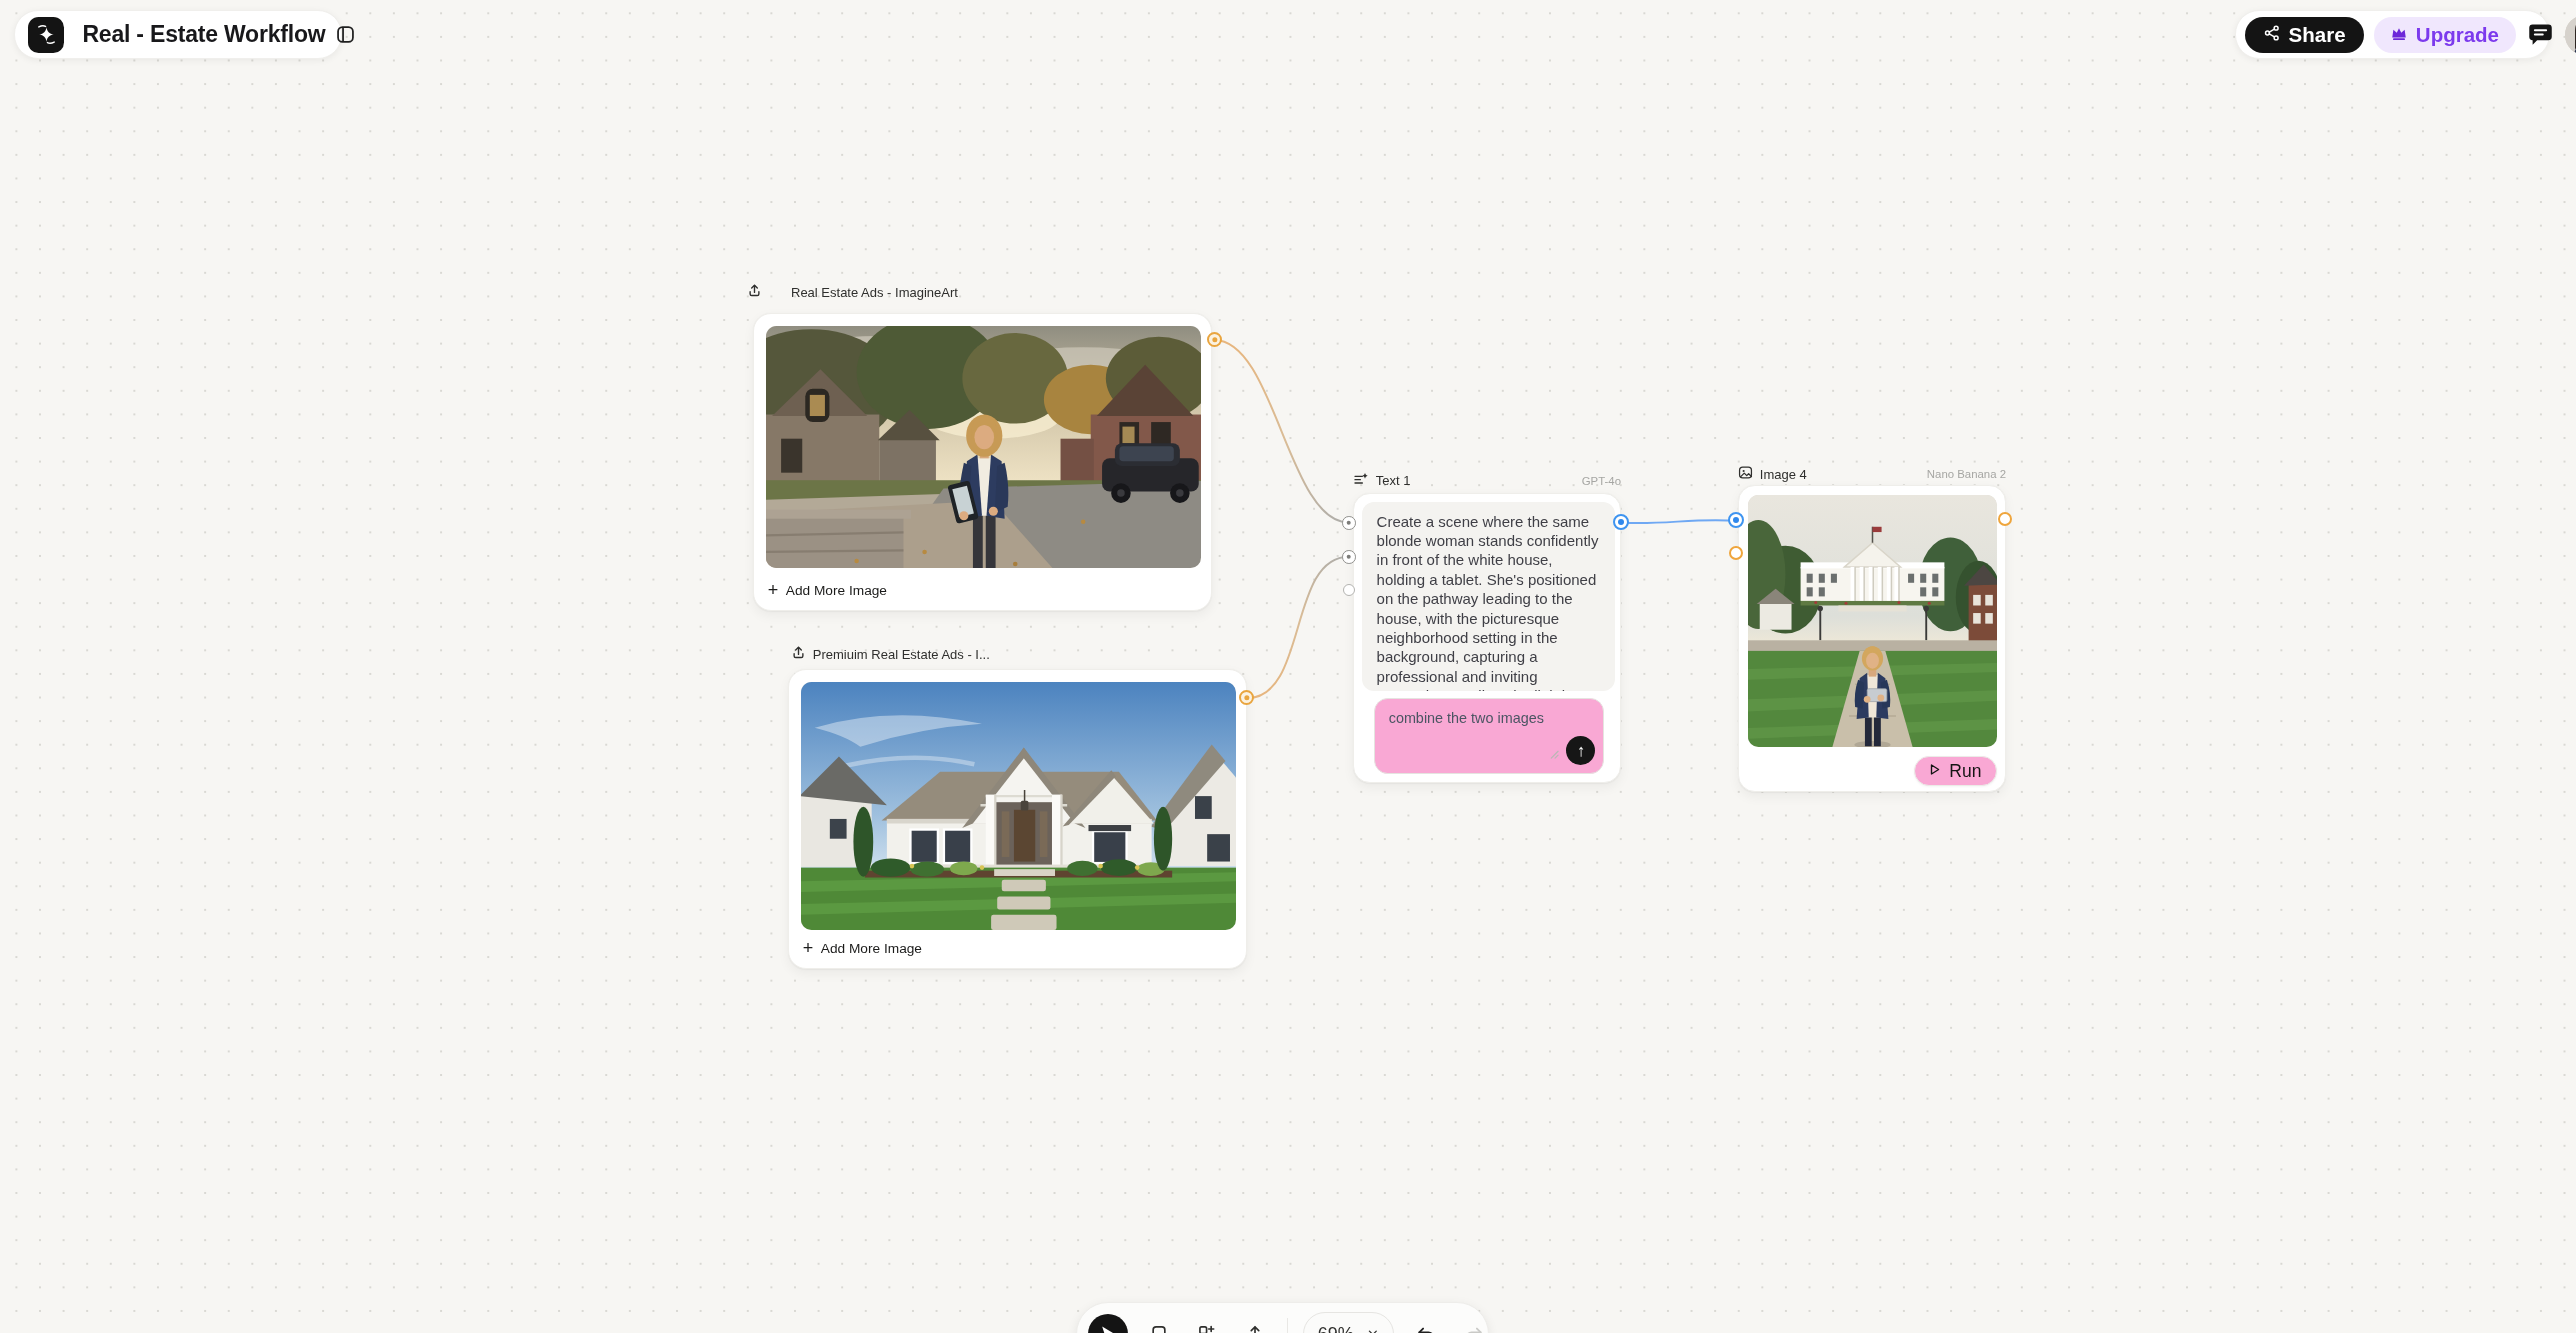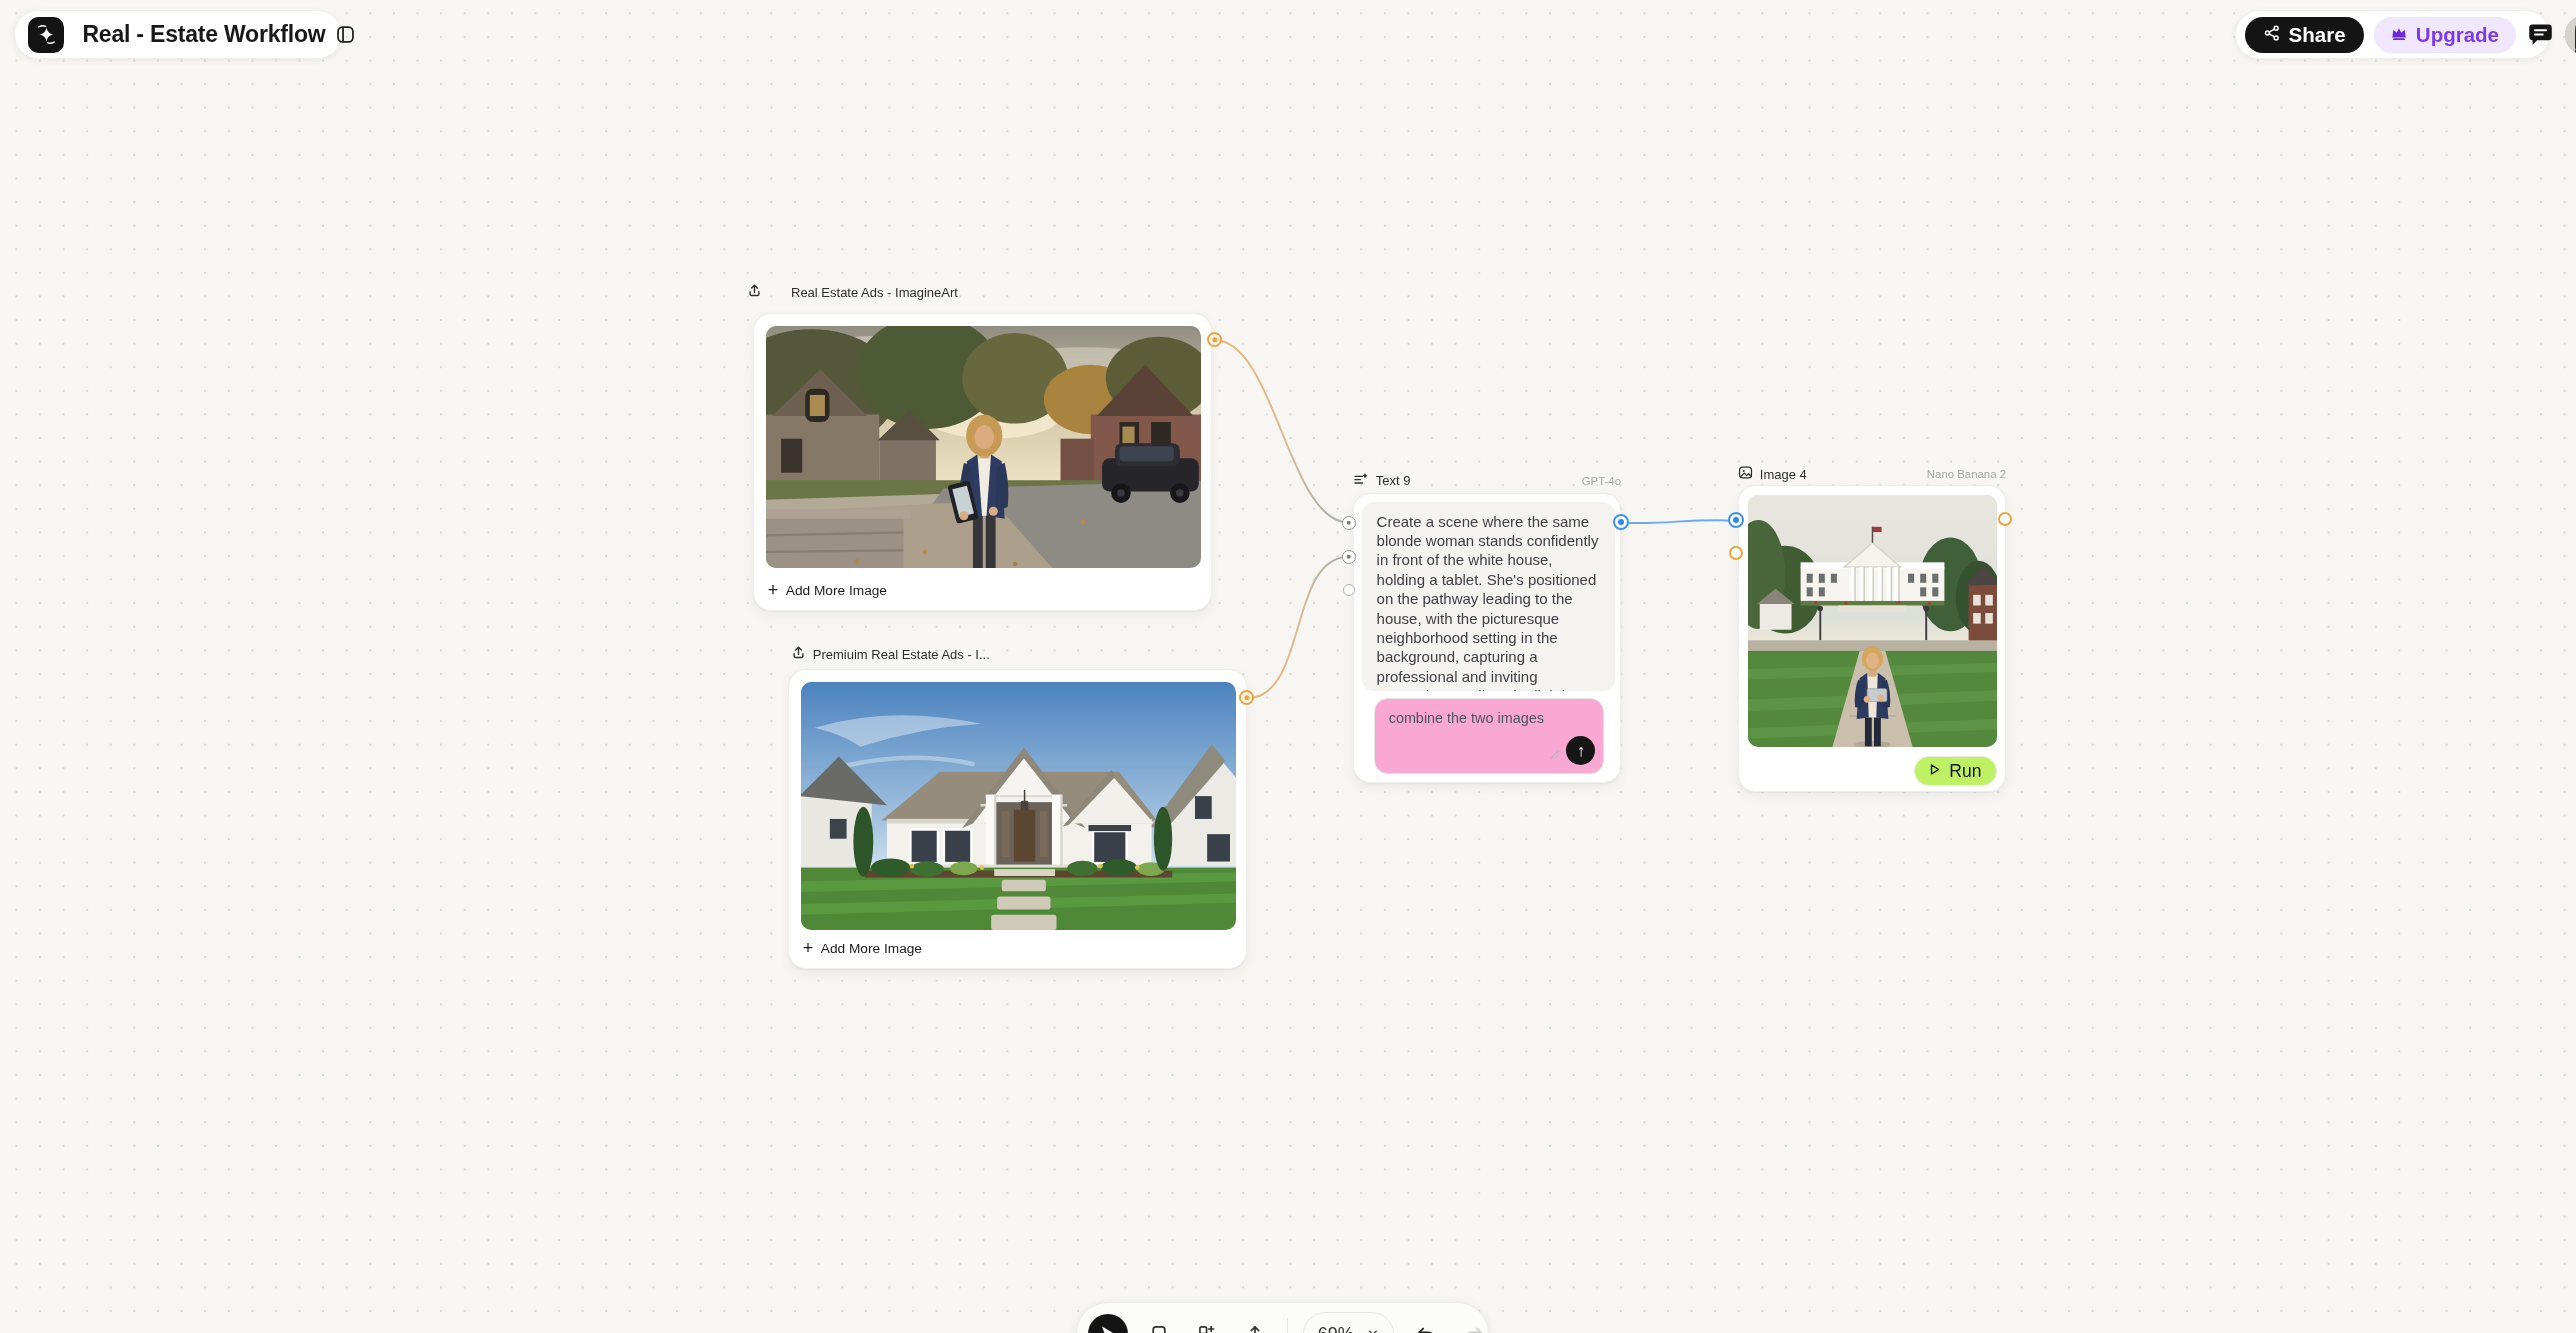--- a/index.html
+++ b/index.html
@@ -72,21 +72,21 @@
     font-size:14.4px; color:#4B5563; cursor:text;
   }
   .send-btn {
     position:absolute; right:7.6px; bottom:7.6px; width:29px; height:29px; border-radius:50%;
     background:#161616; color:#fff; display:flex; align-items:center; justify-content:center;
     font-size:16.7px; font-weight:700; cursor:pointer;
   }
   .resize-handle { position:absolute; right:43px; bottom:10px; }
   .run-btn {
     position:absolute; right:7.6px; bottom:4.6px; height:30px; padding:0 15px 0 12px;
-    background:#bef264; border:1.1px solid #ECEBE7; border-radius:16px;
+    background:#f9a8d4; border:1.1px solid #ECEBE7; border-radius:16px;
     box-shadow:0 0.8px 2.3px rgba(0,0,0,.05);
     display:flex; align-items:center; gap:7.6px; font-size:17.5px; font-weight:500; color:#141414; cursor:pointer;
   }
   
   .port { position:absolute; border-radius:50%; background:#fff; z-index:6; cursor:crosshair; }
   .port .dot { position:absolute; left:50%; top:50%; transform:translate(-50%,-50%); border-radius:50%; }
   .port-orange-dot { width:15px; height:15px; border:2.3px solid #E9A53F; background:#FBF2E1; }
   .port-orange-dot .dot { width:5.3px; height:5.3px; background:#E9A53F; }
   .port-grey-dot { width:13.7px; height:13.7px; border:1.9px solid #8F8F8C; }
   .port-grey-dot .dot { width:4.6px; height:4.6px; background:#7C7C79; }
@@ -314,21 +314,21 @@
 
   <div class="node-label" style="left:1353px; top:471px; width:268px;">
     <span>
       <svg width="16" height="16" viewBox="0 0 24 24" fill="none" stroke="#2F2F2D" stroke-width="2.1" stroke-linecap="round">
         <path d="M3 8 h11"></path>
           <path d="M3 13 h8"></path>
           <path d="M3 18 h11"></path>
         <path d="M18 2.5 C18.4 5 19.8 6.4 22 7 C19.8 7.6 18.4 9 18 11.5 C17.6 9 16.2 7.6 14 7 C16.2 6.4 17.6 5 18 2.5 Z" fill="#2F2F2D" stroke="none"></path>
       </svg>
     </span>
-    <span>Text 9</span>
+    <span>Text 1</span>
     <span class="model">GPT-4o</span>
   </div>
 
   <div class="card" style="left:1353px; top:493px; width:268px; height:290px; border-radius:16.7px;">
     <div class="prompt-area">Create a scene where the same blonde woman stands confidently in front of the white house, holding a tablet. She's positioned on the pathway leading to the house, with the picturesque neighborhood setting in the background, capturing a professional and inviting atmosphere. Adjust the lighting to a warm, late</div>
     <div class="prompt-input">
       <span>combine the two images</span>
       <span class="resize-handle">
         <svg width="10.6" height="10.6" viewBox="0 0 14 14" stroke="#B9B8B4" stroke-width="1.6" stroke-linecap="round">
           <line x1="3" y1="12" x2="12" y2="3"></line>

